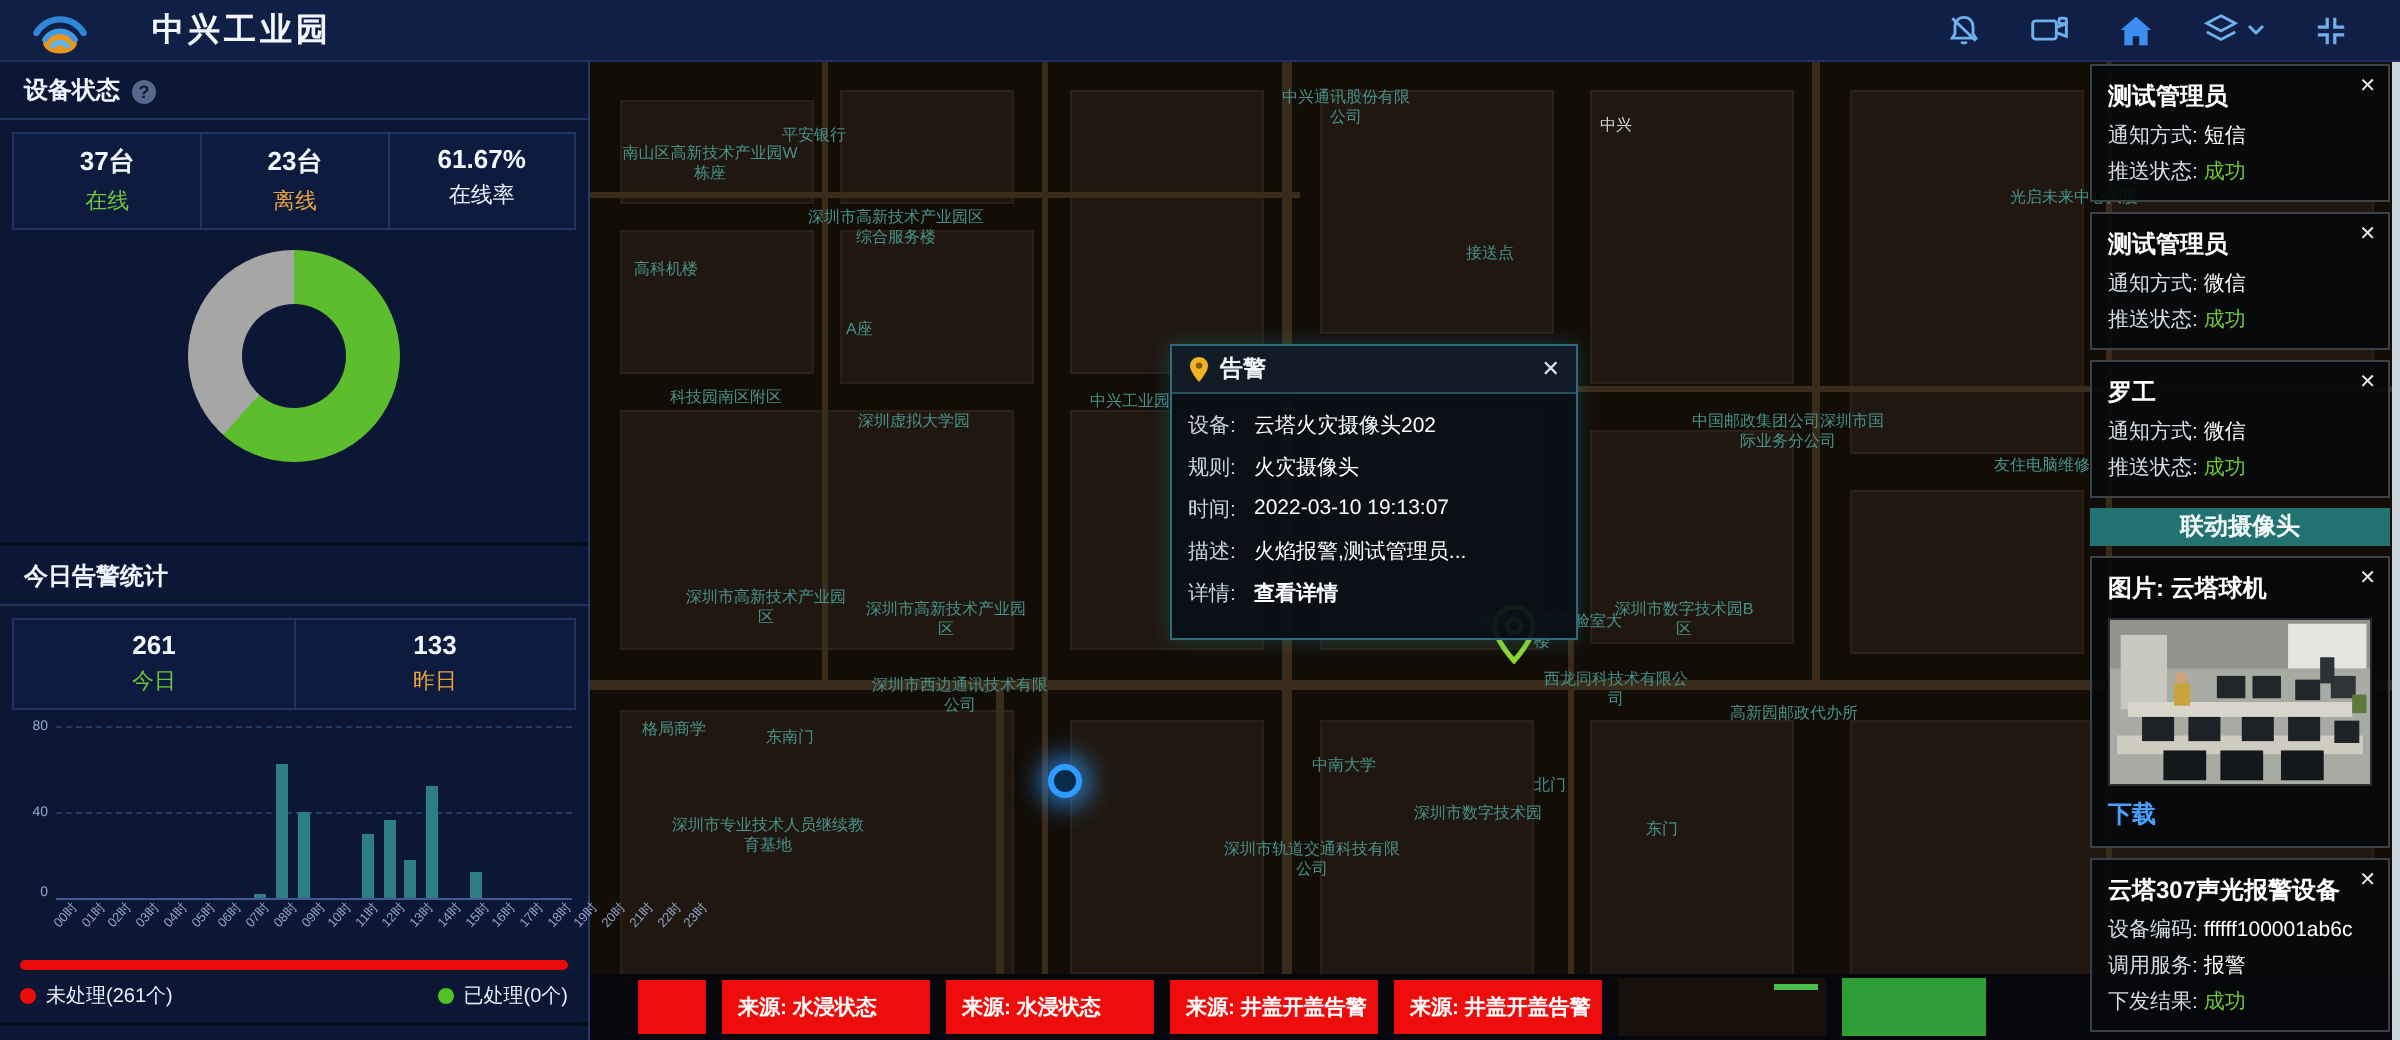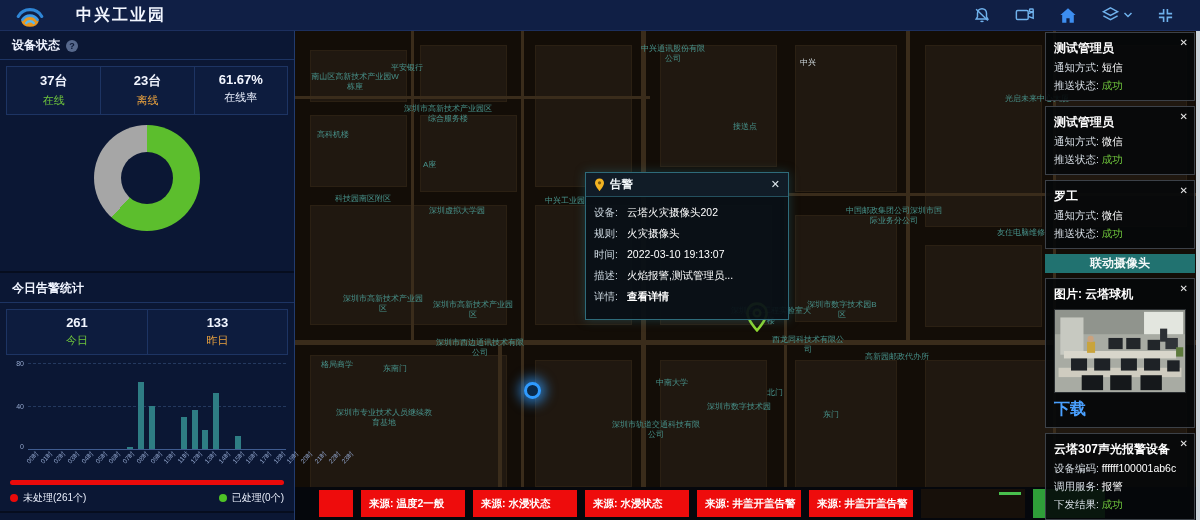--- a/index.html
+++ b/index.html
@@ -79,21 +79,21 @@
   .ncard{position:relative;background:rgba(5,8,10,.9);border:1px solid #3c4148;
          padding:7px 8px;font-size:10.5px;color:#d6dde4;box-sizing:border-box;}
   .ncard .t{font-weight:bold;font-size:12px;color:#fff;margin-bottom:2px;}
   .ncard .r{margin-top:4px;}
   .xbtn{position:absolute;top:4px;right:6px;background:none;border:none;color:#e8e8e8;
         font-size:10px;cursor:pointer;padding:0;}
   .shead{height:19px;background:#217270;display:flex;align-items:center;justify-content:center;
          font-size:12px;font-weight:bold;color:#f2f7f7;cursor:pointer;}
   .cam-img{height:82px;margin-top:6px;border:1px solid #2a2e31;}
   .cam-img svg{display:block;width:100%;height:100%;}
-  .dl{display:inline-block;margin-top:6px;font-size:16px;}
+  .dl{display:inline-block;margin-top:6px;font-size:12px;}
   
   .ticker{position:absolute;left:295px;right:0;bottom:0;height:33px;background:#05070c;
           display:flex;align-items:center;gap:8px;padding-left:24px;overflow:hidden;z-index:4;}
   .tick-part{flex:0 0 34px;height:27px;background:#ee0c0c;}
   .tick-card{flex:0 0 104px;height:27px;background:#ee0c0c;color:#fff;font-size:10.5px;font-weight:bold;
              display:flex;align-items:center;padding-left:8px;box-sizing:border-box;cursor:pointer;}
   .tick-thumb{flex:0 0 104px;height:29px;background:#17100a;position:relative;cursor:pointer;}
   .tick-thumb::after{content:"";position:absolute;top:3px;right:4px;width:22px;height:3px;background:#49c04e;}
   .tick-green{flex:0 0 72px;height:29px;background:#2f9e39;cursor:pointer;}
   .vscroll{position:absolute;right:0;top:30px;bottom:0;width:4px;background:#cdd5dc;z-index:8;}
@@ -490,21 +490,20 @@
       <div class="r"><span>设备编码:</span> <span style="color:#fff">ffffff100001ab6c</span></div>
       <div class="r"><span>调用服务:</span> <span style="color:#fff">报警</span></div>
       <div class="r"><span>下发结果:</span> <span class="c-green">成功</span></div>
     </div>
 
   </aside>
 
   <div class="ticker">
     <div class="tick-part"></div>
     <div id="ticker-items" style="display:flex;gap:8px;">
-        <div class="tick-card">来源: 温度2一般</div>
         <div class="tick-card">来源: 水浸状态</div>
         <div class="tick-card">来源: 水浸状态</div>
         <div class="tick-card">来源: 井盖开盖告警</div>
         <div class="tick-card">来源: 井盖开盖告警</div>
       </div>
     <div class="tick-thumb"></div>
     <div class="tick-green"></div>
   </div>
 
   <div class="vscroll"></div>

